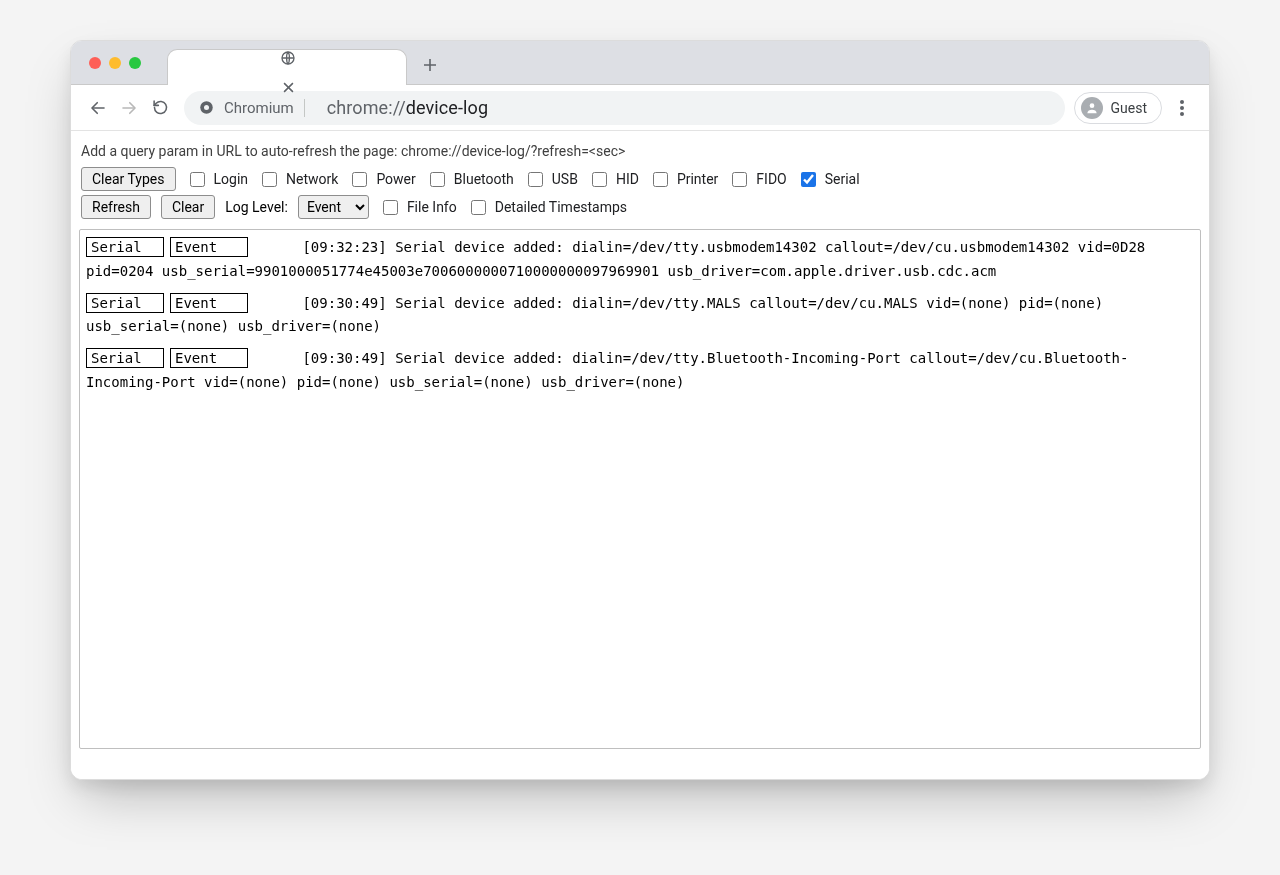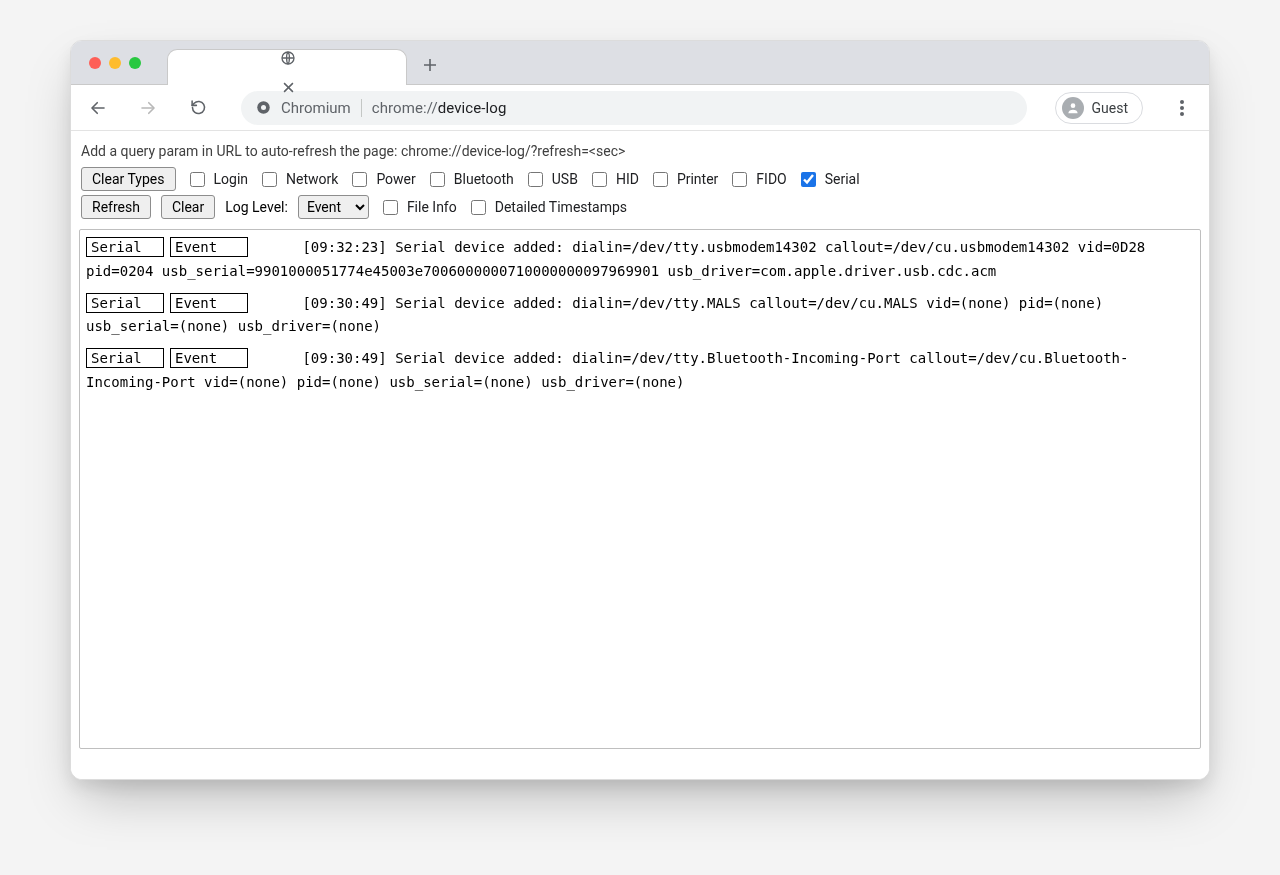--- a/index.html
+++ b/index.html
@@ -44,36 +44,36 @@
     top:1px;
     flex-direction:column;
   }
   .tab .favicon{ width:16px;height:16px; display:inline-flex; align-items:center; justify-content:center;}
   .tab .title{ flex:1; font-size:13px; color:#202124; white-space:nowrap; overflow:hidden; text-overflow:ellipsis;}
   .tab .close{ width:16px; height:16px; display:inline-flex; align-items:center; justify-content:center; cursor:pointer; color:#5f6368; font-size:15px;}
   .newtab{ width:30px;height:30px; display:inline-flex; align-items:center; justify-content:center; margin-left:8px; margin-bottom:4px; cursor:pointer; color:#5f6368; font-size:20px; border-radius:50%; }
   
   .toolbar{
     height:46px; background:#fff;
-    display:flex; align-items:center; gap:20px;
+    display:flex; align-items:center; gap:1px;
     padding:0 12px;
     border-bottom:1px solid #e3e3e3;
   }
   .navbtn{ width:30px;height:30px; display:inline-flex; align-items:center; justify-content:center; border-radius:50%; color:#5f6368; cursor:pointer;}
   .navbtn.disabled{ color:#b8b8b8; cursor:default;}
   .omnibox{
     flex:1; height:34px; margin:0 8px;
     background:#f1f3f4; border-radius:17px;
     display:flex; align-items:center; padding:0 14px; gap:10px;
     color:#5f6368;
   }
   .omnibox .siteicon{ width:16px;height:16px; display:inline-flex; align-items:center; justify-content:center;}
   .omnibox .prefix{ color:#5f6368; font-size:15px;}
   .omnibox .sep{ width:1px; height:18px; background:#c4c7c5;}
-  .omnibox .url{ color:#5f6368; font-size:15px; letter-spacing:.1px;}
+  .omnibox .url{ color:#5f6368; font-size:18px; letter-spacing:.1px;margin-left:12px;}
   .omnibox .url b{ color:#202124; font-weight:400;}
   .profile{
     display:flex; align-items:center; gap:8px;
     height:32px; padding:0 14px 0 6px;
     border:1px solid #dadce0; border-radius:16px;
     color:#3c4043; font-size:14px; cursor:pointer;
   }
   .profile .avatar{ width:22px;height:22px; border-radius:50%; background:#a9adb1; display:inline-flex; align-items:center; justify-content:center;}
   .menu3{ width:30px;height:30px; display:inline-flex; align-items:center; justify-content:center; border-radius:50%; cursor:pointer; color:#5f6368; font-size:18px; margin-left:4px;}
   

